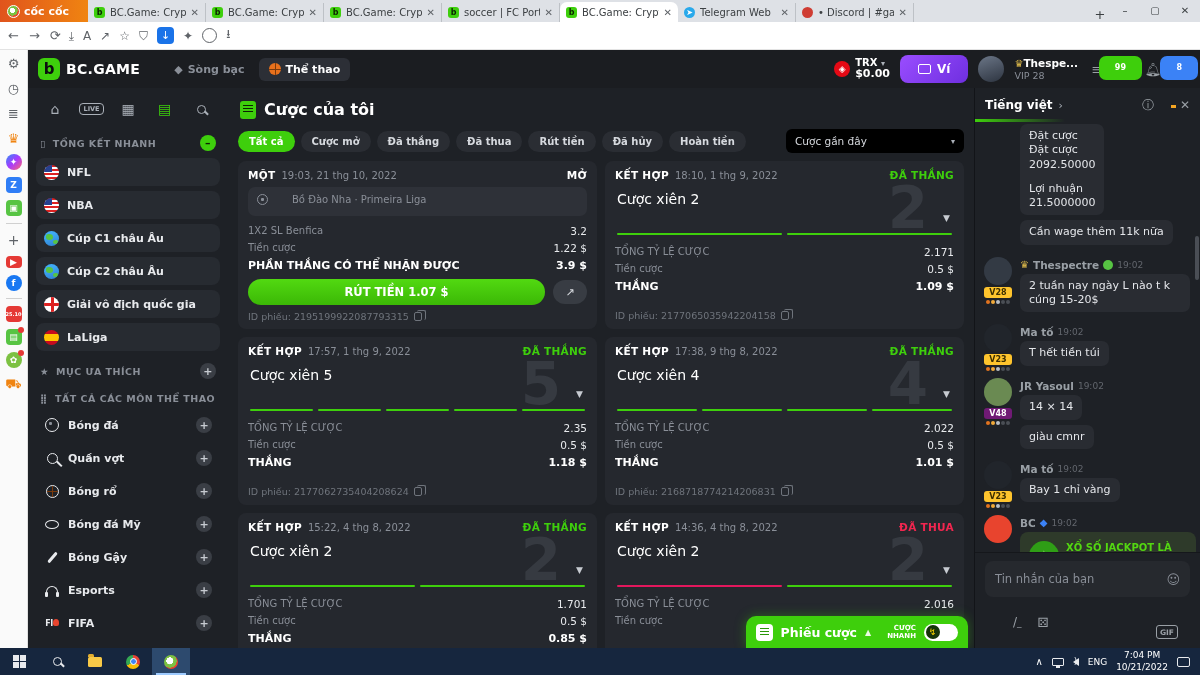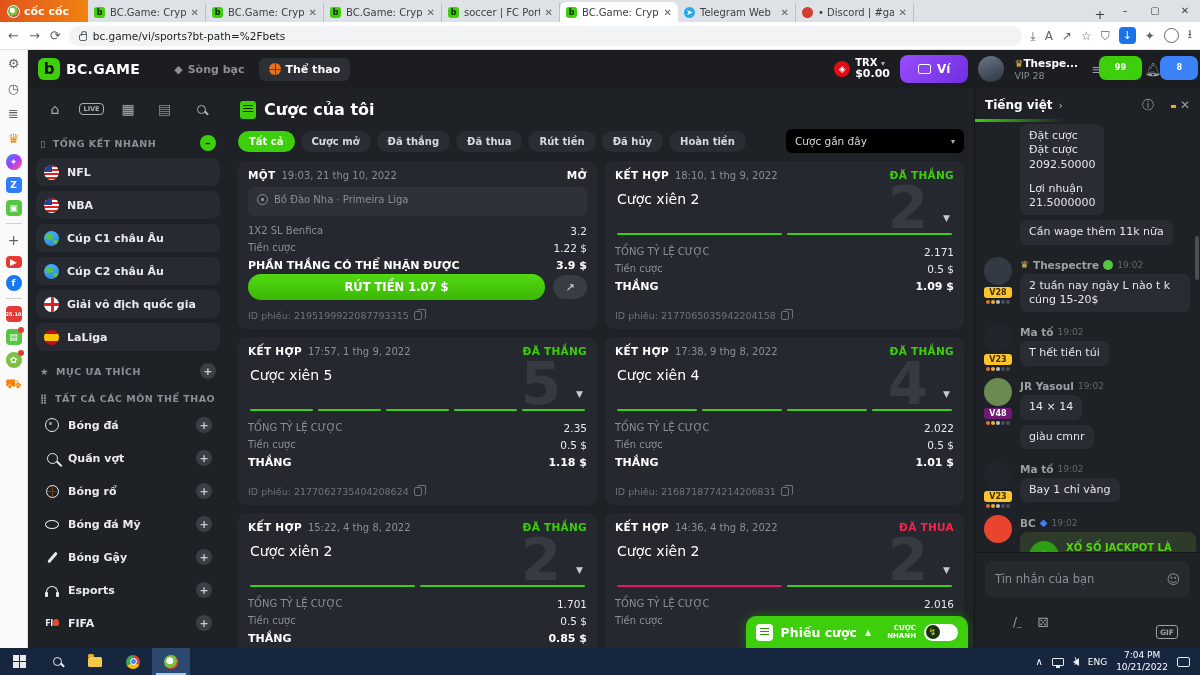--- a/index.html
+++ b/index.html
@@ -124,28 +124,28 @@
   .leg { flex:1; height:2px; border-radius:1px; }
   .leg.win { background:#3ecf0c; } .leg.lose { background:#e3175d; }
   .c-row { display:flex; align-items:center; padding:2.5px 0; }
   .c-label { color:#8a8f98; font-size:10px; }
   .c-label.strong, .c-val.strong { color:#fff; font-weight:bold; font-size:11px; }
   .c-val { margin-left:auto; color:#e8eaed; font-size:10.5px; }
   .c-id { margin-top:auto; display:flex; align-items:center; gap:5px; color:#6f747c; font-size:9.5px; padding-top:6px; }
   .copy-ic { width:8px; height:9px; border:1.2px solid #6f747c; border-radius:2px; position:relative; }
   .copy-ic:before { content:""; position:absolute; left:2px; top:-3px; width:8px; height:9px; border:1.2px solid #6f747c; border-radius:2px; border-left:none; border-bottom:none; }
   .match-box { background:#2e3138; border-radius:7px; padding:7px 9px; margin-bottom:6px; }
-  .league-line { display:flex; align-items:center; gap:6px; color:#8a8f98; font-size:10px; padding-bottom:4px; }
+  .league-line { display:flex; align-items:center; gap:24px; color:#8a8f98; font-size:10px; padding-bottom:4px; }
   .s-ball { width:11px; height:11px; border-radius:50%; border:1.2px solid #8a8f98; position:relative; }
   .s-ball:before { content:""; position:absolute; left:3px; top:3px; width:3px; height:3px; background:#8a8f98; border-radius:1px; }
   .match-line { display:flex; align-items:center; gap:5px; color:#fff; font-weight:bold; font-size:11.5px; }
   .match-vs { color:#8a8f98; font-weight:normal; font-size:10px; }
   .stats-ic { margin-left:auto; display:flex; align-items:flex-end; gap:1.5px; }
   .stats-ic i { width:2px; background:#8a8f98; display:block; }
-  .cash-row { display:flex; gap:8px; align-items:center; }
+  .cash-row { display:flex; gap:8px; margin-top:5px; align-items:center; }
   .cash-btn { flex:1; height:26px; border-radius:14px; background:linear-gradient(180deg,#52d911,#3bb806); color:#fff; font-weight:bold; font-size:11.5px; display:flex; align-items:center; justify-content:center; }
   .share-btn { width:34px; height:24px; border-radius:12px; background:#383c43; color:#d6d9de; display:flex; align-items:center; justify-content:center; font-size:11px; }
 
   .betslip { position:absolute; right:6px; bottom:0; height:32px; background:#3ecf0c; border-radius:10px 10px 0 0; display:flex; align-items:center; gap:8px; padding:0 10px; z-index:5; box-shadow:0 0 12px rgba(62,207,12,.35); }
   .bs-doc { width:17px; height:17px; background:#fff; border-radius:4px; position:relative; }
   .bs-doc:before { content:""; position:absolute; left:4px; top:4px; width:9px; height:1.5px; background:#2a9708; box-shadow:0 3px 0 #2a9708, 0 6px 0 #2a9708; }
   .bs-label { color:#fff; font-weight:bold; font-size:12.5px; }
   .bs-caret { color:#eafbe2; font-size:8px; }
   .bs-quick { color:#fff; font-size:7px; font-weight:bold; text-align:right; line-height:1.2; margin-left:8px; white-space:pre-line; }
   .bs-toggle { width:34px; height:17px; background:#fff; border-radius:9px; position:relative; }
@@ -272,24 +272,20 @@
       <span>✕</span>
     </div>
   </header>
 
   <div class="toolbar">
     <div class="nav-arrows">
       <span>←</span>
       <span>→</span>
       <span>⟳</span>
     </div>
-    <div class="url-pill">
-      <span class="lock"></span>
-      <span class="url-text">bc.game/vi/sports?bt-path=%2Fbets</span>
-    </div>
     <div class="tb-icons" id="tbIcons">
         <span>⤓</span>
         <span>A</span>
         <span>↗</span>
         <span>☆</span>
         <span>⛉</span>
         <span class="dl-active">↓</span>
         <span>✦</span>
         <span class="prof"></span>
         <span>⭳</span>

